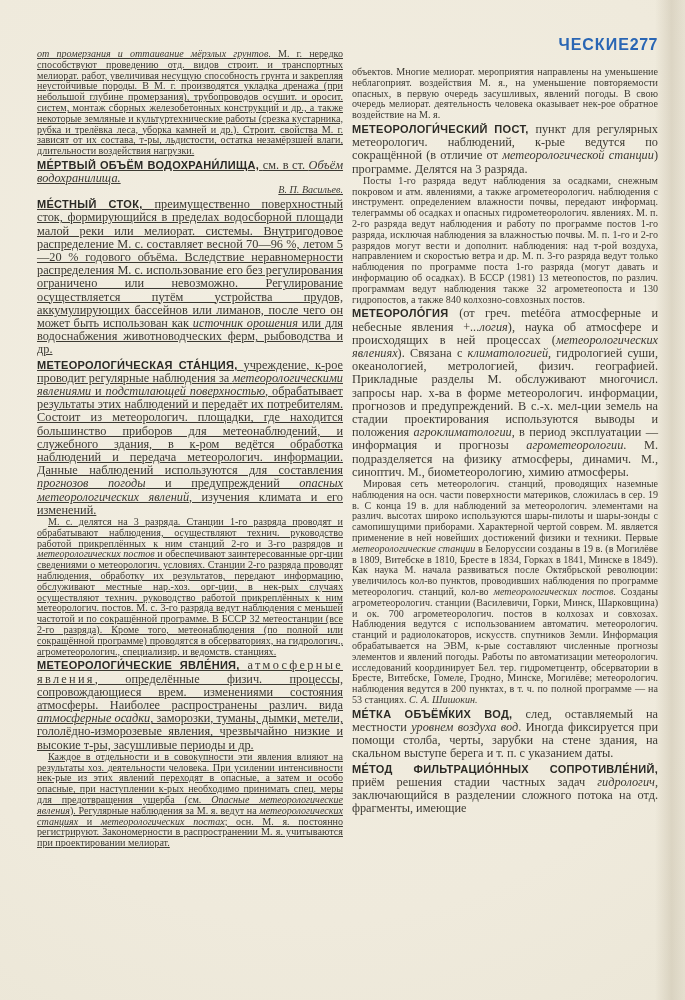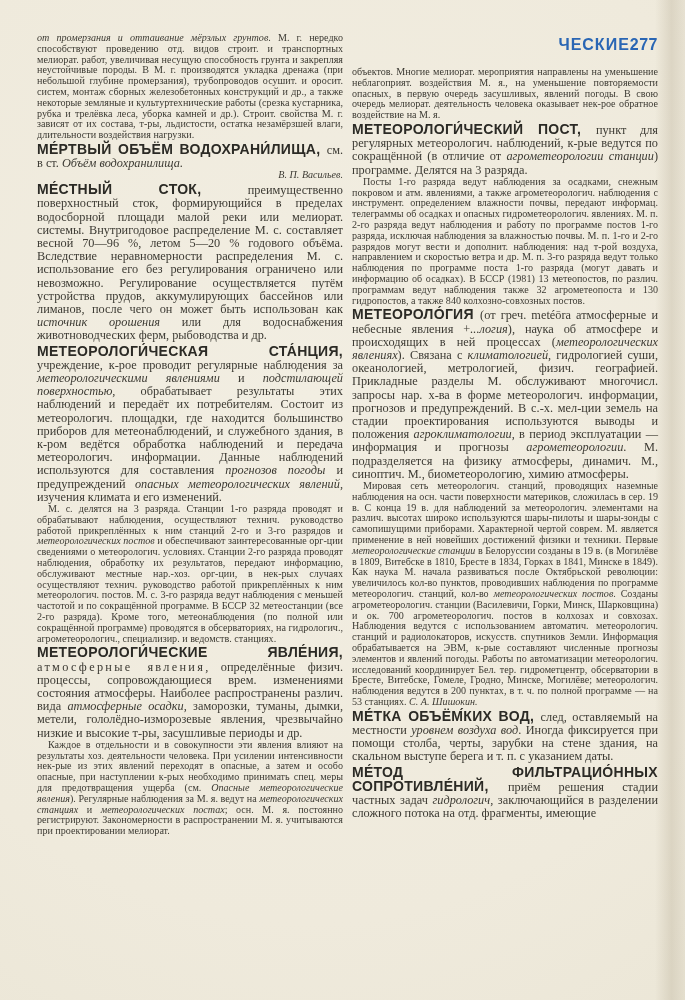--- a/index.html
+++ b/index.html
@@ -18,36 +18,36 @@
   }
   .running-head{
     position:absolute;top:36px;left:352px;width:306px;
     text-align:right;
     font-family:"Liberation Sans", sans-serif;
     font-weight:700;font-size:16px;letter-spacing:1px;
     color:#2a66b4;
   }
   .running-head .pagenum{letter-spacing:0.5px;}
   .col{position:absolute;width:306px;}
-  .col.left{left:37px;top:33px;}
+  .col.left{left:37px;top:49px;text-decoration:underline;}
   .col.right{left:352px;top:67px;}
   .para{
     margin:0;
     text-align:justify;
     font-size:12.3px;line-height:13.2px;
   }
   .para.s{font-size:10.1px;line-height:10.8px;}
   .para.entry{margin-top:2px;}
   .para.ind{text-indent:11px;}
   .para.sig{text-align:right;}
   .r-i{font-style:italic;}
   .r-b{
     font-weight:700;
     font-family:"Liberation Sans", sans-serif;
-    font-size:14px;letter-spacing:0.3px;
+    font-size:11px;letter-spacing:0.3px;
     color:#2b2a25;
   }
   .r-sp{letter-spacing:2.3px;}
 </style>
 </head>
 <body>
 
 <div class="page">
   <div class="running-head" style="color: rgb(42, 102, 180);">
     <span>ЧЕСКИЕ</span><span class="pagenum">277</span>
@@ -57,21 +57,21 @@
       <p class="para entry"><span class="r-b">МЕ́РТВЫЙ ОБЪЁМ ВОДОХРАНИ́ЛИЩА, </span><span>см. в ст. </span><span class="r-i">Объём водохранилища.</span></p>
       <p class="para s sig"><span class="r-i">В. П. Васильев.</span></p>
       <p class="para entry"><span class="r-b">МЕ́СТНЫЙ СТОК, </span><span>преимущественно поверхностный сток, формирующийся в пределах водосборной площади малой реки или мелиорат. системы. Внутригодовое распределение М. с. составляет весной 70—96 %, летом 5—20 % годового объёма. Вследствие неравномерности распределения М. с. использование его без регулирования ограничено или невозможно. Регулирование осуществляется путём устройства прудов, аккумулирующих бассейнов или лиманов, после чего он может быть использован как </span><span class="r-i">источник орошения</span><span> или для водоснабжения животноводческих ферм, рыбоводства и др.</span></p>
       <p class="para entry"><span class="r-b">МЕТЕОРОЛОГИ́ЧЕСКАЯ СТА́НЦИЯ, </span><span>учреждение, к-рое проводит регулярные наблюдения за </span><span class="r-i">метеорологическими явлениями</span><span> и </span><span class="r-i">подстилающей поверхностью</span><span>, обрабатывает результаты этих наблюдений и передаёт их потребителям. Состоит из метеорологич. площадки, где находится большинство приборов для метеонаблюдений, и служебного здания, в к-ром ведётся обработка наблюдений и передача метеорологич. информации. Данные наблюдений используются для составления </span><span class="r-i">прогнозов погоды</span><span> и предупреждений </span><span class="r-i">опасных метеорологических явлений</span><span>, изучения климата и его изменений.</span></p>
       <p class="para s ind"><span>М. с. делятся на 3 разряда. Станции 1-го разряда проводят и обрабатывают наблюдения, осуществляют технич. руководство работой прикреплённых к ним станций 2-го и 3-го разрядов и </span><span class="r-i">метеорологических постов</span><span> и обеспечивают заинтересованные орг-ции сведениями о метеорологич. условиях. Станции 2-го разряда проводят наблюдения, обработку их результатов, передают информацию, обслуживают местные нар.-хоз. орг-ции, в нек-рых случаях осуществляют технич. руководство работой прикреплённых к ним метеорологич. постов. М. с. 3-го разряда ведут наблюдения с меньшей частотой и по сокращённой программе. В БССР 32 метеостанции (все 2-го разряда). Кроме того, метеонаблюдения (по полной или сокращённой программе) проводятся в обсерваториях, на гидрологич., агрометеорологич., специализир. и ведомств. станциях.</span></p>
       <p class="para entry"><span class="r-b">МЕТЕОРОЛОГИ́ЧЕСКИЕ ЯВЛЕ́НИЯ, </span><span class="r-sp">атмосферные явления</span><span>, определённые физич. процессы, сопровождающиеся врем. изменениями состояния атмосферы. Наиболее распространены различ. вида </span><span class="r-i">атмосферные осадки</span><span>, заморозки, туманы, дымки, метели, гололёдно-изморозевые явления, чрезвычайно низкие и высокие т-ры, засушливые периоды и др.</span></p>
       <p class="para s ind"><span>Каждое в отдельности и в совокупности эти явления влияют на результаты хоз. деятельности человека. При усилении интенсивности нек-рые из этих явлений переходят в опасные, а затем и особо опасные, при наступлении к-рых необходимо принимать спец. меры для предотвращения ущерба (см. </span><span class="r-i">Опасные метеорологические явления</span><span>). Регулярные наблюдения за М. я. ведут на </span><span class="r-i">метеорологических станциях</span><span> и </span><span class="r-i">метеорологических постах</span><span>; осн. М. я. постоянно регистрируют. Закономерности в распространении М. я. учитываются при проектировании мелиорат.</span></p>
     </div>
   <div class="col right">
       <p class="para s"><span>объектов. Многие мелиорат. мероприятия направлены на уменьшение неблагоприят. воздействия М. я., на уменьшение повторяемости опасных, в первую очередь засушливых, явлений погоды. В свою очередь мелиорат. деятельность человека оказывает нек-рое обратное воздействие на М. я.</span></p>
-      <p class="para entry"><span class="r-b">МЕТЕОРОЛОГИ́ЧЕСКИЙ ПОСТ, </span><span>пункт для регулярных метеорологич. наблюдений, к-рые ведутся по сокращённой (в отличие от </span><span class="r-i">агрометеорологии станции</span><span>) программе. Делятся на 3 разряда.</span></p>
+      <p class="para entry"><span class="r-b">МЕТЕОРОЛОГИ́ЧЕСКИЙ ПОСТ, </span><span>пункт для регулярных метеорологич. наблюдений, к-рые ведутся по сокращённой (в отличие от </span><span class="r-i">метеорологической станции</span><span>) программе. Делятся на 3 разряда.</span></p>
       <p class="para s ind"><span>Посты 1-го разряда ведут наблюдения за осадками, снежным покровом и атм. явлениями, а также агрометеорологич. наблюдения с инструмент. определением влажности почвы, передают информац. телеграммы об осадках и опасных гидрометеорологич. явлениях. М. п. 2-го разряда ведут наблюдения и работу по программе постов 1-го разряда, исключая наблюдения за влажностью почвы. М. п. 1-го и 2-го разрядов могут вести и дополнит. наблюдения: над т-рой воздуха, направлением и скоростью ветра и др. М. п. 3-го разряда ведут только наблюдения по программе поста 1-го разряда (могут давать и информацию об осадках). В БССР (1981) 13 метеопостов, по различ. программам ведут наблюдения также 32 агрометеопоста и 130 гидропостов, а также 840 колхозно-совхозных постов.</span></p>
       <p class="para entry"><span class="r-b">МЕТЕОРОЛО́ГИЯ </span><span>(от греч. metéōra атмосферные и небесные явления +</span><span class="r-i">...логия</span><span>), наука об атмосфере и происходящих в ней процессах (</span><span class="r-i">метеорологических явлениях</span><span>). Связана с </span><span class="r-i">климатологией</span><span>, гидрологией суши, океанологией, метрологией, физич. географией. Прикладные разделы М. обслуживают многочисл. запросы нар. х-ва в форме метеорологич. информации, прогнозов и предупреждений. В с.-х. мел-ции земель на стадии проектирования используются выводы и положения </span><span class="r-i">агроклиматологии</span><span>, в период эксплуатации — информация и прогнозы </span><span class="r-i">агрометеорологии</span><span>. М. подразделяется на физику атмосферы, динамич. М., синоптич. М., биометеорологию, химию атмосферы.</span></p>
       <p class="para s ind"><span>Мировая сеть метеорологич. станций, проводящих наземные наблюдения на осн. части поверхности материков, сложилась в сер. 19 в. С конца 19 в. для наблюдений за метеорологич. элементами на различ. высотах широко используются шары-пилоты и шары-зонды с самопишущими приборами. Характерной чертой соврем. М. является применение в ней новейших достижений физики и техники. Первые </span><span class="r-i">метеорологические станции</span><span> в Белоруссии созданы в 19 в. (в Могилёве в 1809, Витебске в 1810, Бресте в 1834, Горках в 1841, Минске в 1849). Как наука М. начала развиваться после Октябрьской революции: увеличилось кол-во пунктов, проводивших наблюдения по программе метеорологич. станций, кол-во </span><span class="r-i">метеорологических постов</span><span>. Созданы агрометеорологич. станции (Василевичи, Горки, Минск, Шарковщина) и ок. 700 агрометеорологич. постов в колхозах и совхозах. Наблюдения ведутся с использованием автоматич. метеорологич. станций и радиолокаторов, искусств. спутников Земли. Информация обрабатывается на ЭВМ, к-рые составляют численные прогнозы элементов и явлений погоды. Работы по автоматизации метеорологич. исследований координирует Бел. тер. гидрометцентр, обсерватории в Бресте, Витебске, Гомеле, Гродно, Минске, Могилёве; метеорологич. наблюдения ведутся в 200 пунктах, в т. ч. по полной программе — на 53 станциях. </span><span class="r-i">С. А. Шишокин.</span></p>
       <p class="para entry"><span class="r-b">МЕ́ТКА ОБЪЁМ́КИХ ВОД, </span><span>след, оставляемый на местности </span><span class="r-i">уровнем воздуха вод</span><span>. Иногда фиксируется при помощи столба, черты, зарубки на стене здания, на скальном выступе берега и т. п. с указанием даты.</span></p>
       <p class="para entry"><span class="r-b">МЕ́ТОД ФИЛЬТРАЦИО́ННЫХ СОПРОТИВЛЕ́НИЙ, </span><span>приём решения стадии частных задач </span><span class="r-i">гидрологич</span><span>, заключающийся в разделении сложного потока на отд. фрагменты, имеющие</span></p>
     </div>
   <div class="edge-shadow"></div>
 </div>
 
 </body></html>

